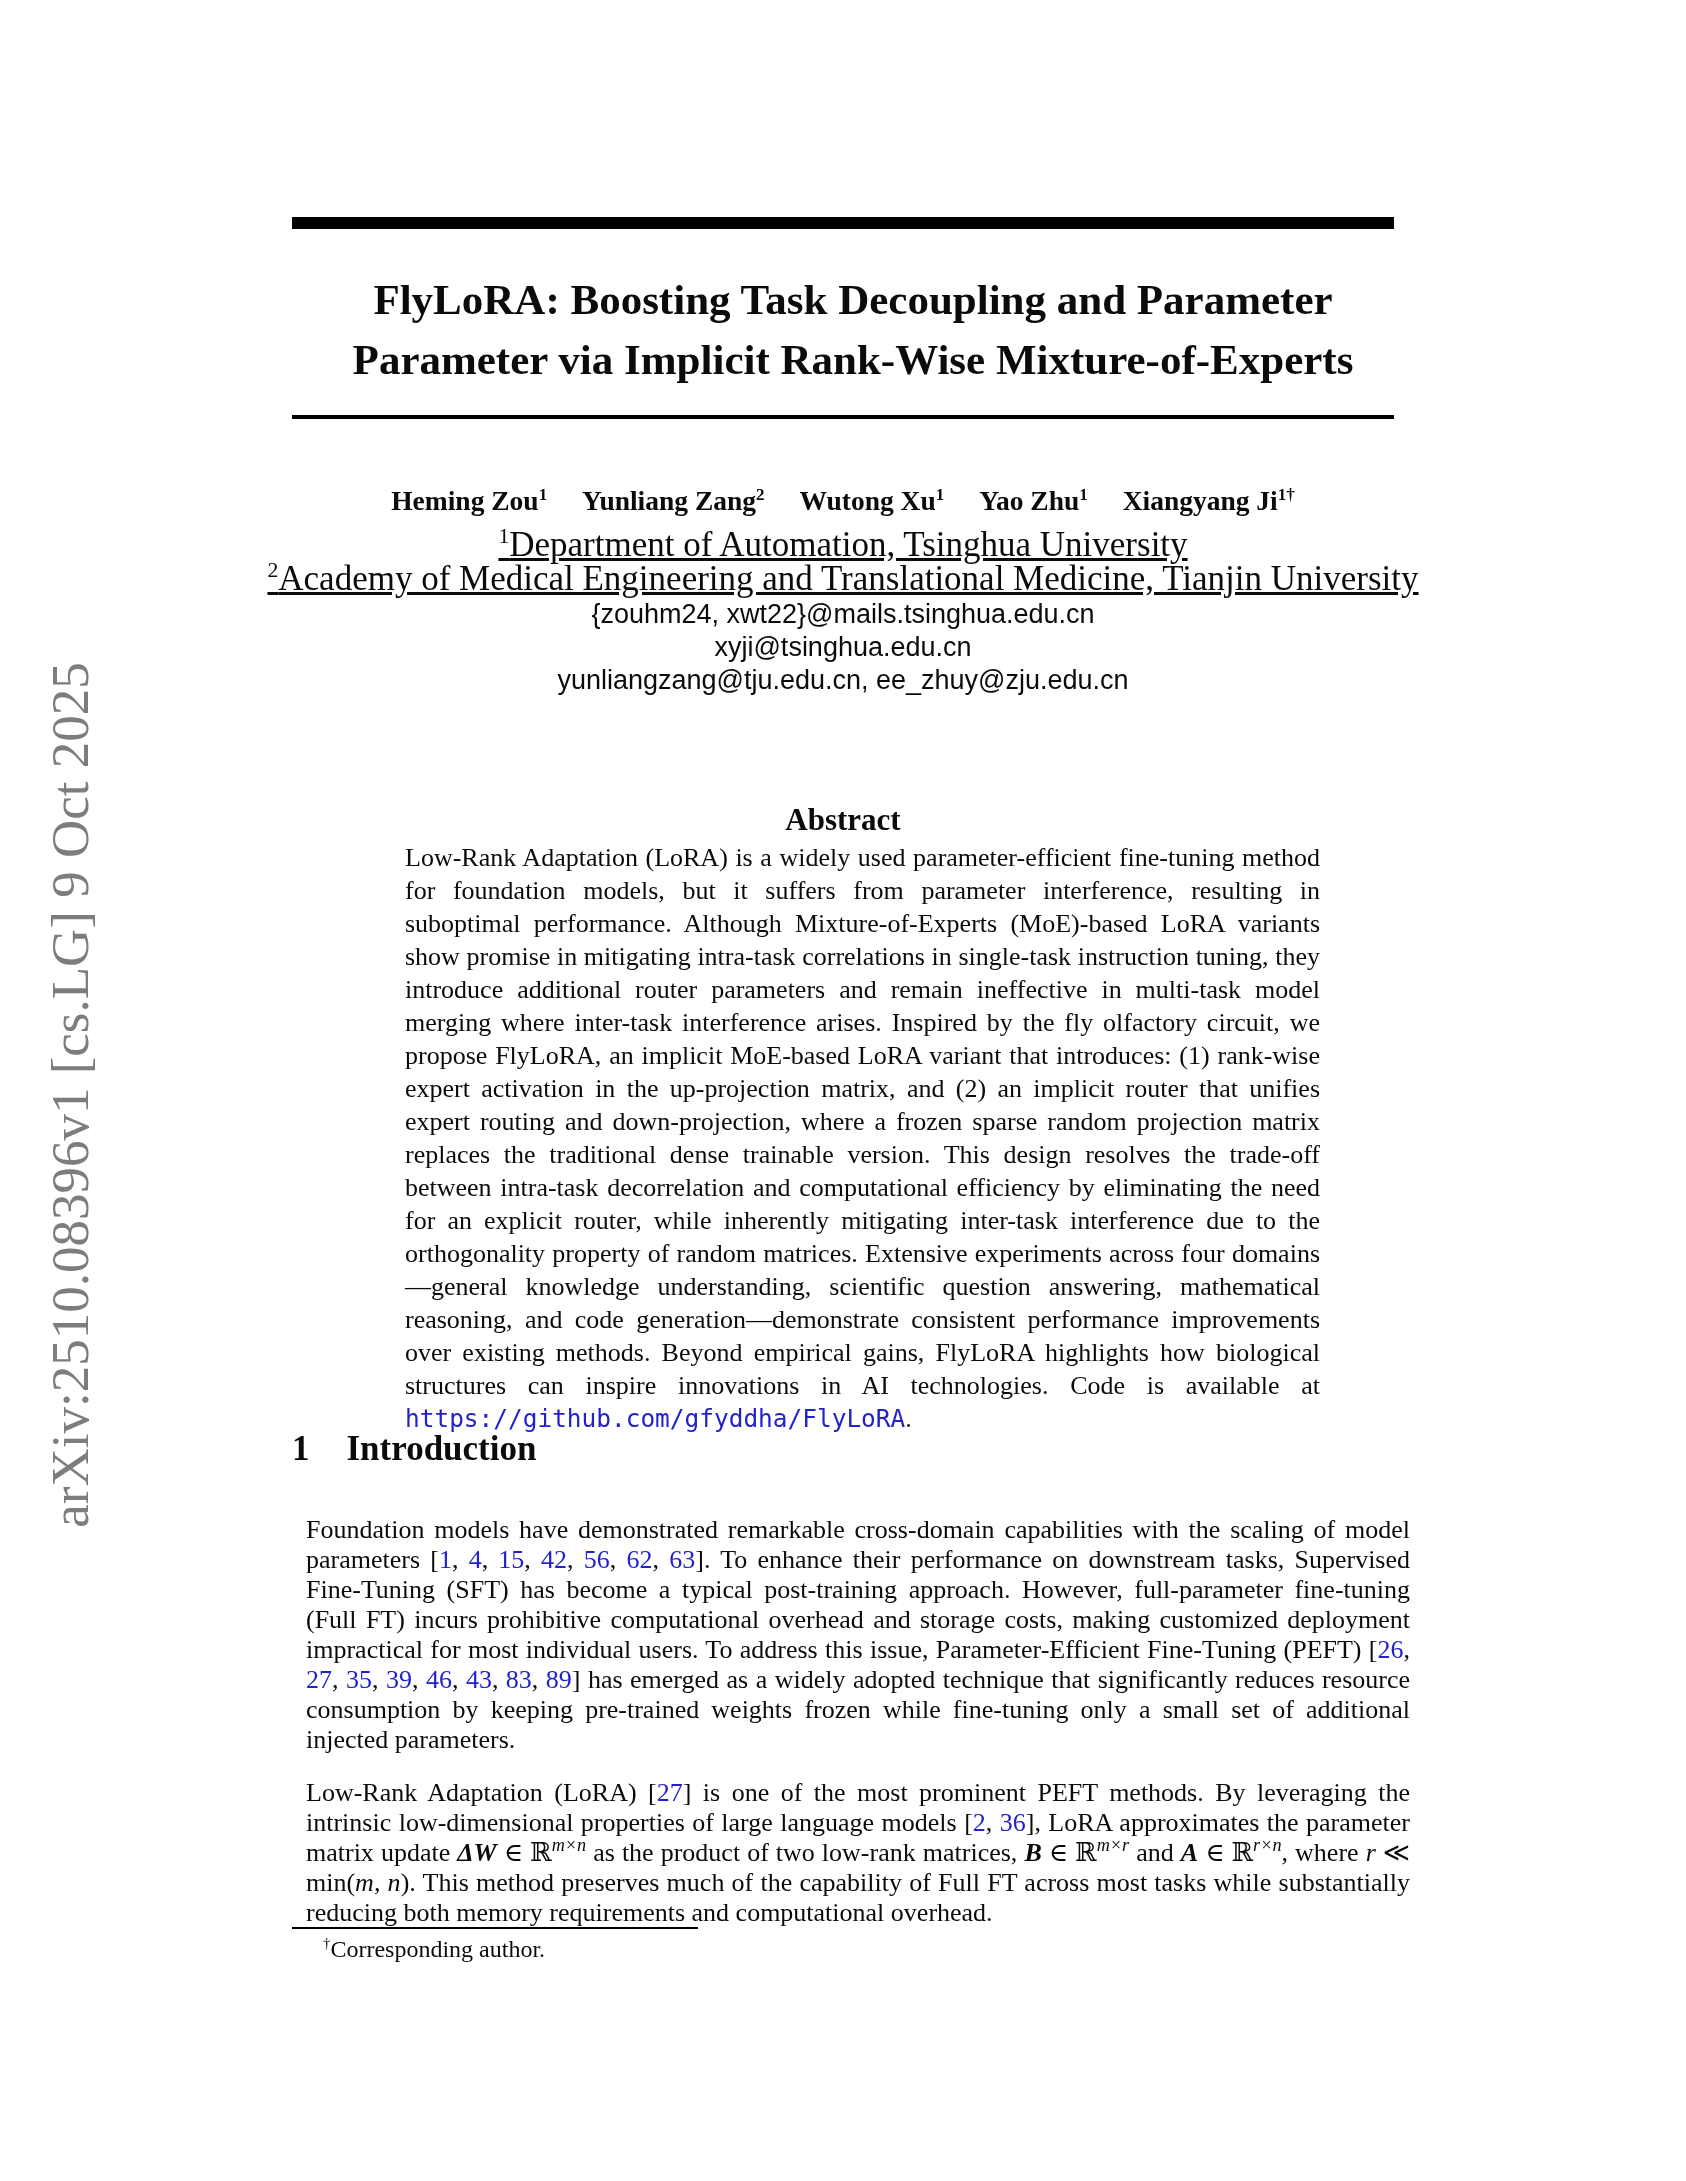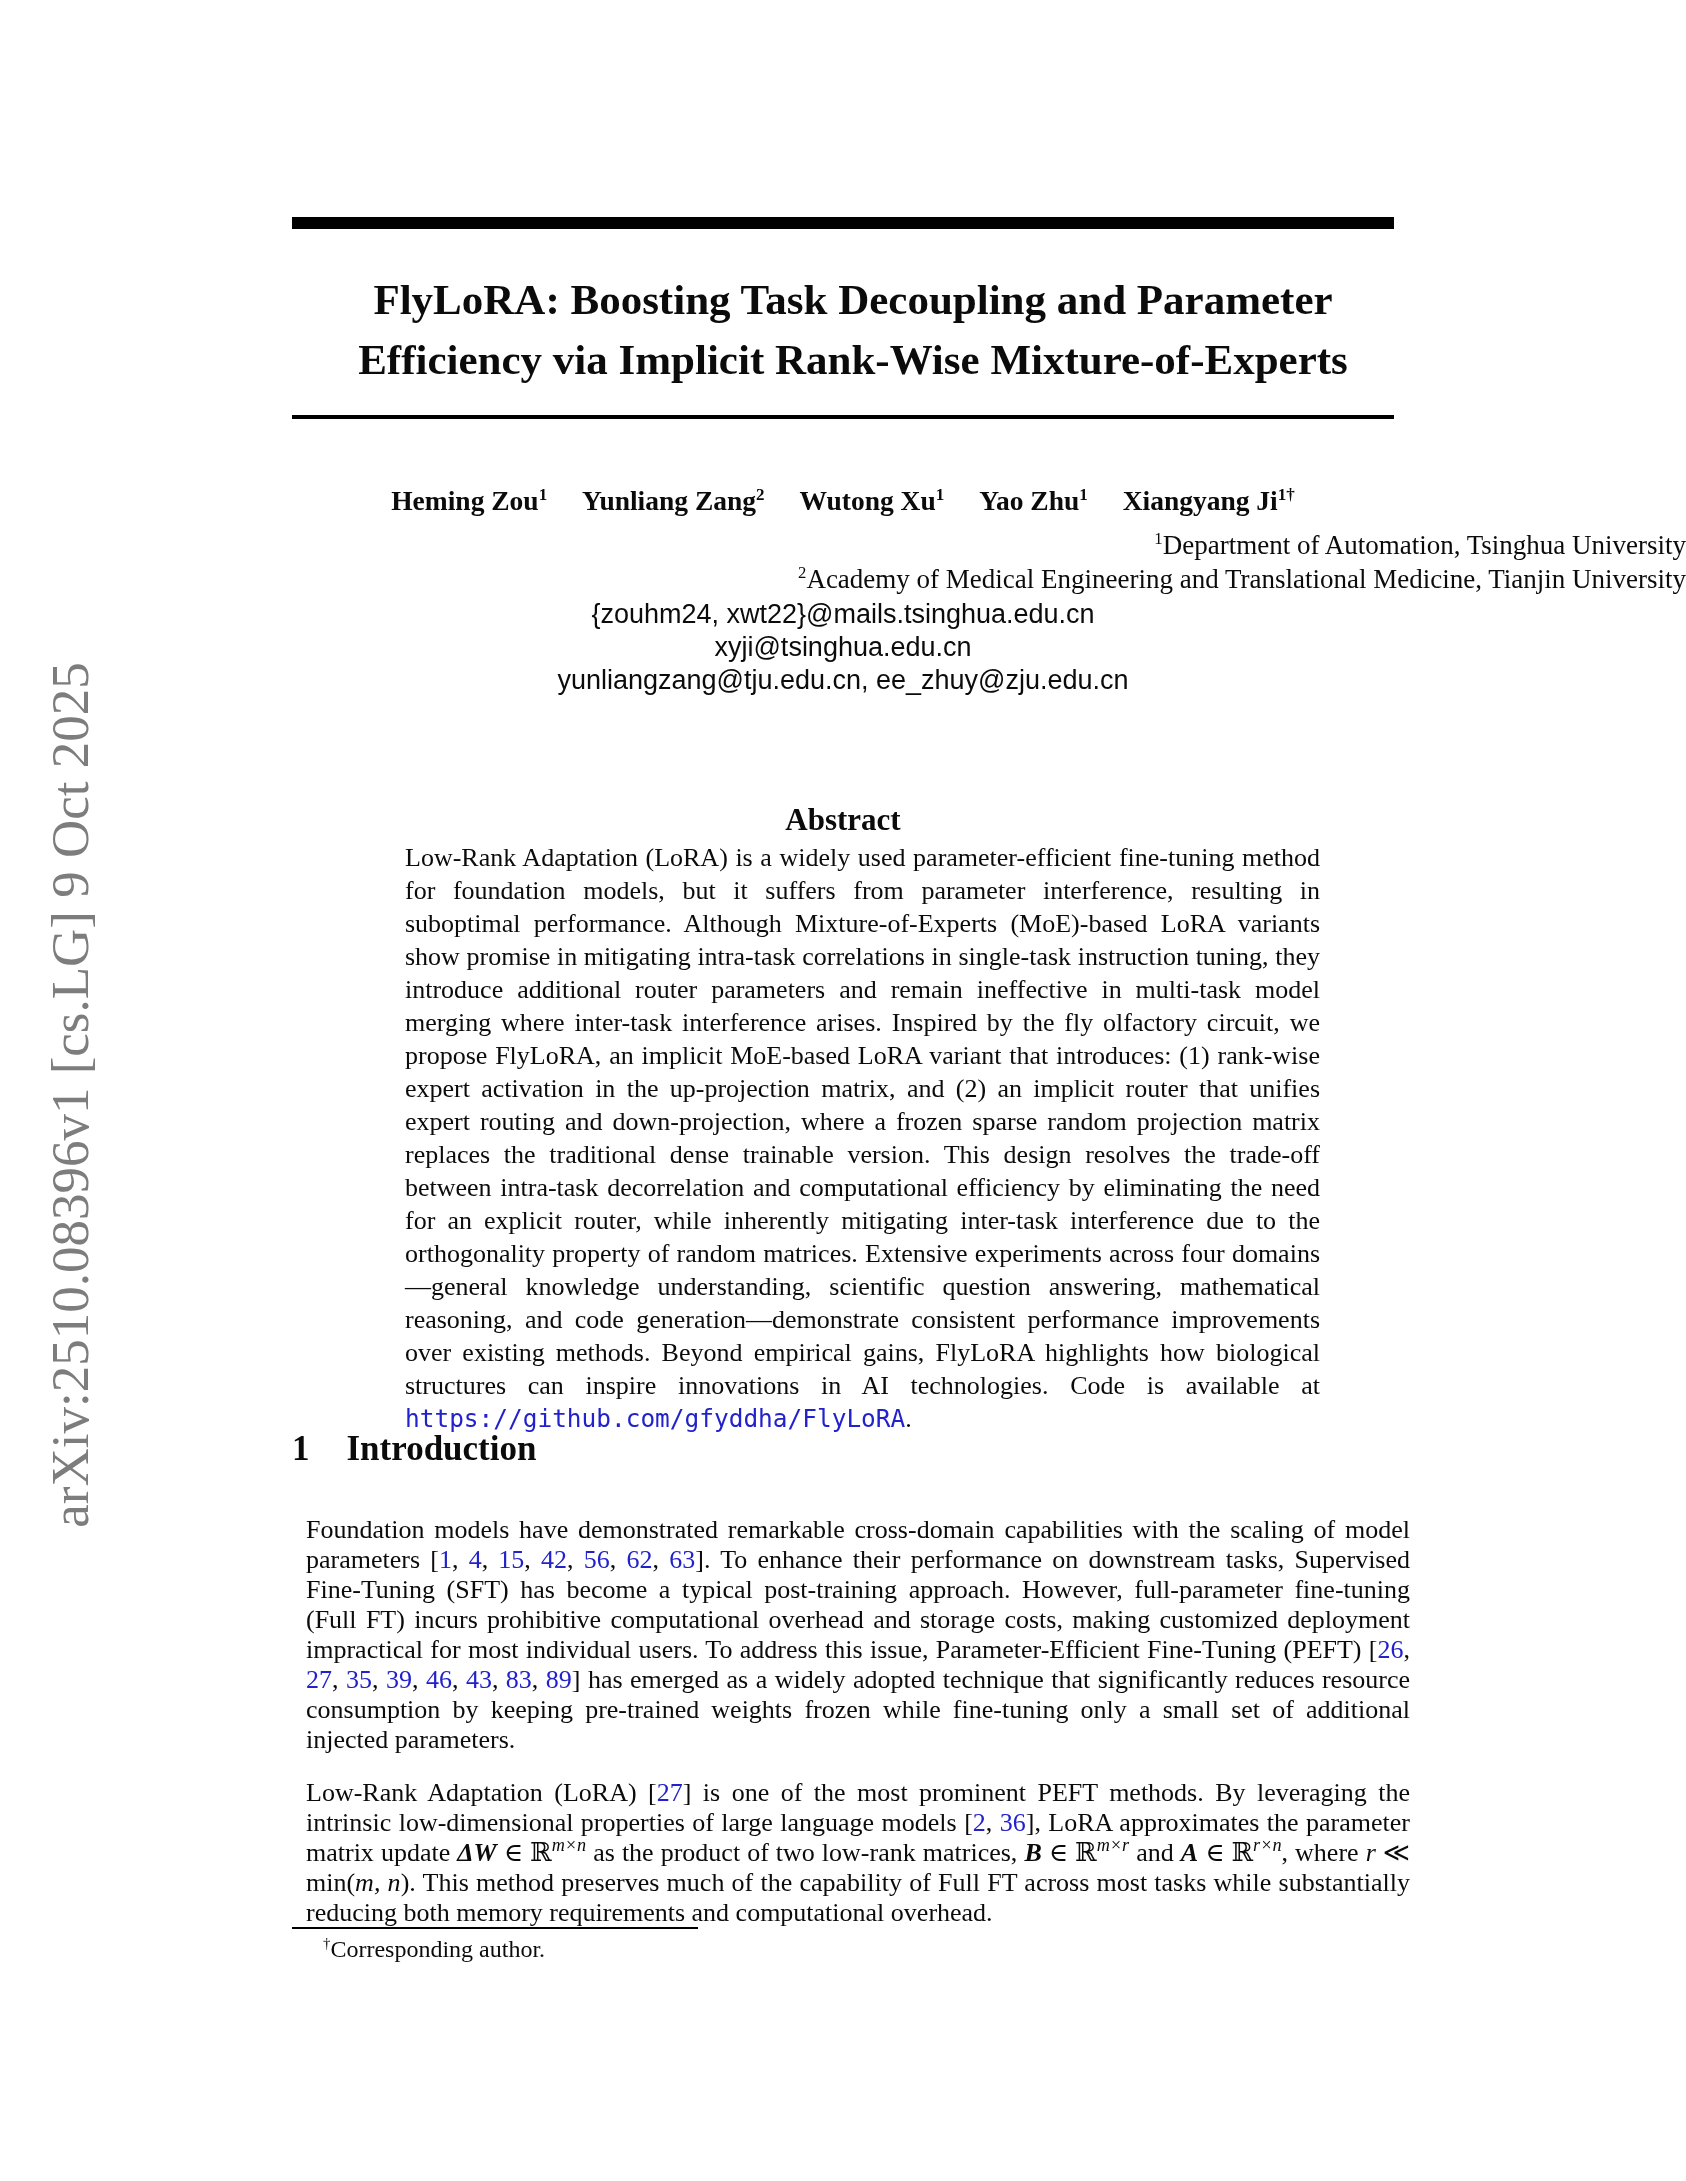--- a/index.html
+++ b/index.html
@@ -41,21 +41,21 @@
   }
   .title-line { display: block; }
   .authors {
     position: absolute; left: 0; top: 485px; width: 100%;
     text-align: center; font-weight: bold; font-size: 27.5px;
   }
   .author { margin: 0 14px; white-space: nowrap; }
   sup { font-size: 0.62em; line-height: 0; }
   .affils {
     position: absolute; left: 0; top: 528px; width: 100%;
-    text-align: right; font-size: 27px; line-height: 34px;
+    text-align: center; font-size: 35px; line-height: 34px; text-decoration: underline;
   }
   .emails {
     position: absolute; left: 0; top: 598px; width: 100%;
     text-align: center;
     font-family: Liberation Sans, sans-serif;
     font-size: 27px; line-height: 33px;
   }
   .abstract-heading {
     position: absolute; left: 0; top: 802px; width: 100%;
     margin: 0; text-align: center; font-size: 31px; font-weight: bold;
@@ -101,21 +101,21 @@
 <body>
 
 <div class="page">
 
   <div class="arxiv-stamp">arXiv:2510.08396v1  [cs.LG]  9 Oct 2025</div>
 
   <div class="rule-thick"></div>
 
   <h1 class="title">
     <span class="title-line">FlyLoRA: Boosting Task Decoupling and Parameter</span>
-    <span class="title-line">Efficiency via Implicit Rank-Wise Mixture-of-Experts</span>
+    <span class="title-line">Parameter via Implicit Rank-Wise Mixture-of-Experts</span>
   </h1>
 
   <div class="rule-thin"></div>
 
   <div class="authors">
     <span class="author"><span>Heming Zou</span><sup>1</sup></span>
     <span class="author"><span>Yunliang Zang</span><sup>2</sup></span>
     <span class="author"><span>Wutong Xu</span><sup>1</sup></span>
     <span class="author"><span>Yao Zhu</span><sup>1</sup></span>
     <span class="author"><span>Xiangyang Ji</span><sup>1†</sup></span>

